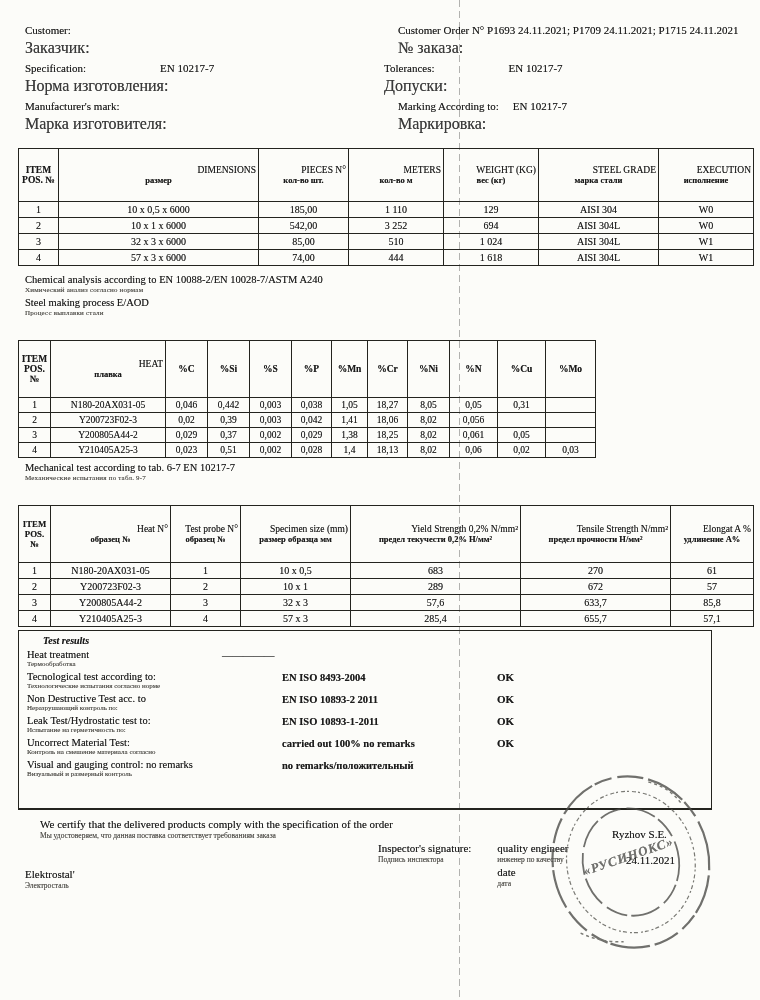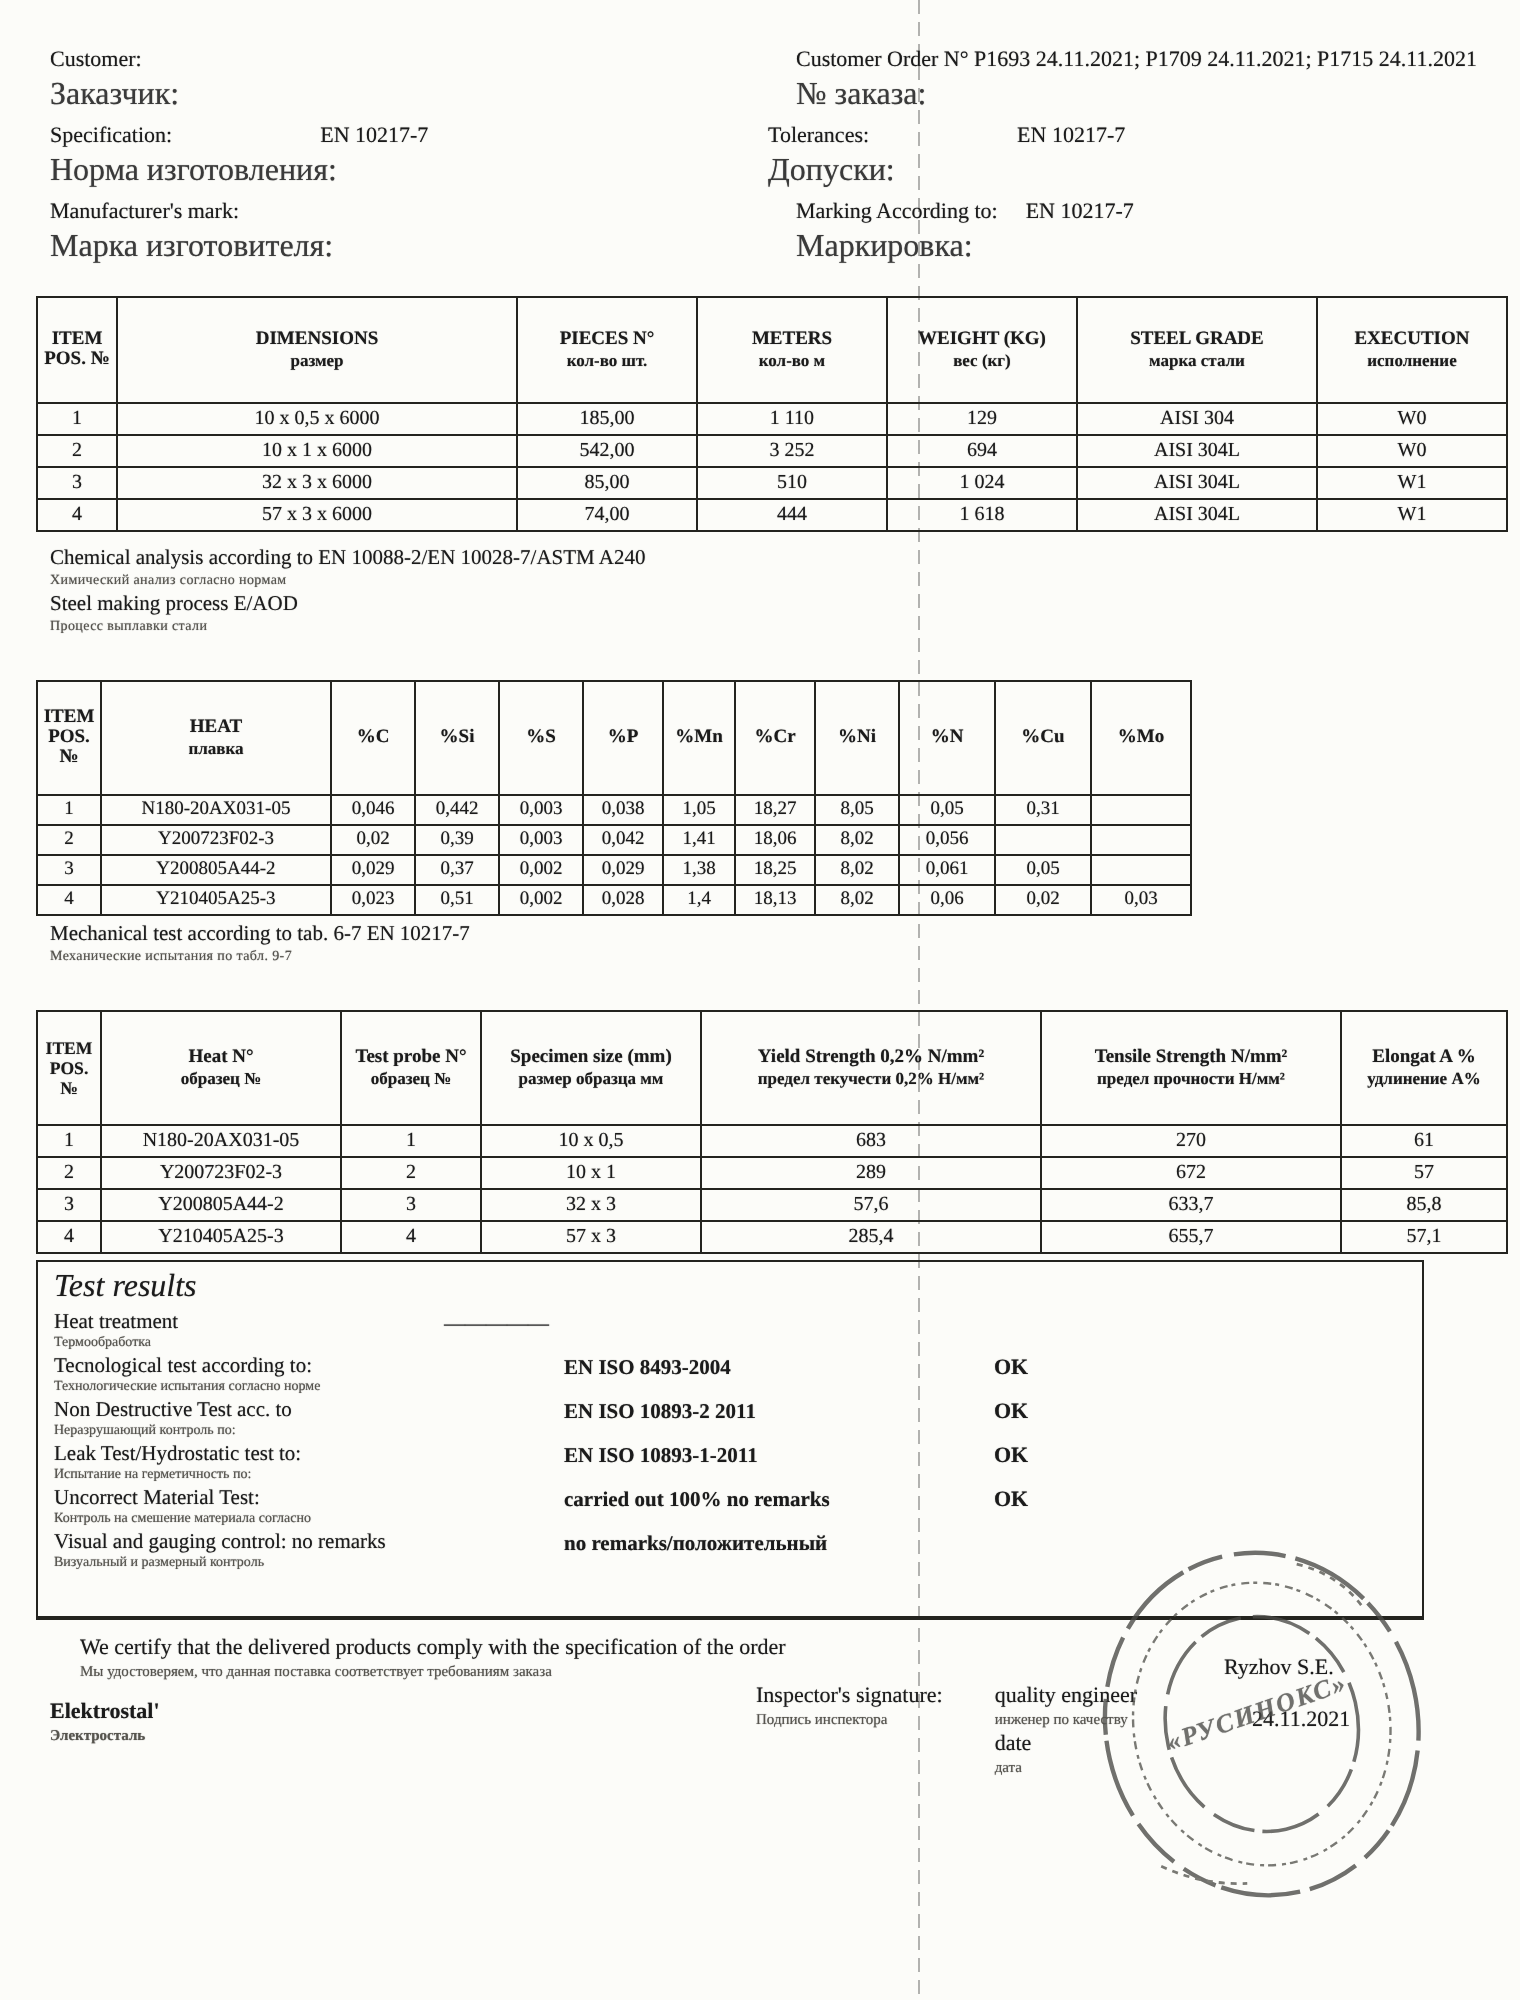--- a/index.html
+++ b/index.html
@@ -19,38 +19,38 @@
   
   .hdr{position:absolute;font-size:11px;line-height:1.25;}
   .hdr .ru{font-size:16px;color:#3a3a3a;}
   .hline{display:flex;gap:14px;}
   .hval{white-space:nowrap;}
   
   table.grid{border-collapse:collapse;table-layout:fixed;position:absolute;background:transparent;}
   .grid th,.grid td{border:1px solid #24241f;overflow:hidden;}
   .grid th{font-weight:bold;padding:2px 2px;vertical-align:middle;}
   .grid td{text-align:center;font-size:10px;padding:0 2px;white-space:nowrap;}
-  .he{font-size:9.5px;font-weight:bold;text-align:center;}
+  .he{font-size:9.5px;font-weight:normal;text-align:right;}
   .hr{font-size:8.5px;font-weight:bold;text-align:center;}
   .t1 th{height:48px;font-size:9.5px;}
   .t1 td{height:15px;}
   .t2 th{height:52px;font-size:9.5px;}
   .t2 td{height:14px;font-size:9.5px;}
   .t3 th{height:52px;font-size:8.8px;}
   .t3 td{height:15px;}
   
   .note{position:absolute;font-size:10.5px;line-height:1.15;}
   .note .ru{font-size:7px;color:#57554f;letter-spacing:.2px;}
   
   .resbox{
     position:absolute;left:18px;top:630px;width:694px;height:180px;
     border:1.5px solid #24241f;border-bottom-width:2.5px;
     padding:4px 8px 0 8px;box-sizing:border-box;
   }
-  .res-title{font-size:16px;font-weight:normal;font-style:italic;}
+  .res-title{font-size:10px;font-weight:bold;font-style:italic;margin-left:16px;}
   .res-row{display:grid;grid-template-columns:255px 215px 60px;align-items:start;margin-top:3px;}
   .res-lbl .en{font-size:10.5px;}
   .res-lbl .ru{font-size:7px;color:#57554f;}
   .res-val{font-size:10.5px;font-weight:bold;padding-top:1px;}
   .res-ok{font-size:11px;font-weight:bold;}
   
   .foot{position:absolute;font-size:11px;line-height:1.2;}
   .foot .ru{font-size:7.5px;color:#57554f;}
   .insp{display:flex;gap:26px;}
   .insp .col2{text-align:left;}
@@ -426,21 +426,21 @@
       </div>
       <div class="res-val">no remarks/положительный</div>
       <div class="res-ok"></div>
     </div>
   </div>
 
   <div class="foot" style="left:40px;top:818px;width:430px;">
     <div>We certify that the delivered products comply with the specification of the order</div>
     <div class="ru">Мы удостоверяем, что данная поставка соответствует требованиям заказа</div>
   </div>
-  <div class="foot" style="left:25px;top:850px;font-weight:bold;">
+  <div class="foot" style="left:25px;top:868px;">
     <div>Elektrostal'</div>
     <div class="ru">Электросталь</div>
   </div>
 
   <div class="foot insp" style="left:378px;top:842px;">
     <div>
       <div>Inspector's signature:</div>
       <div class="ru">Подпись инспектора</div>
     </div>
     <div class="col2 datecell">

